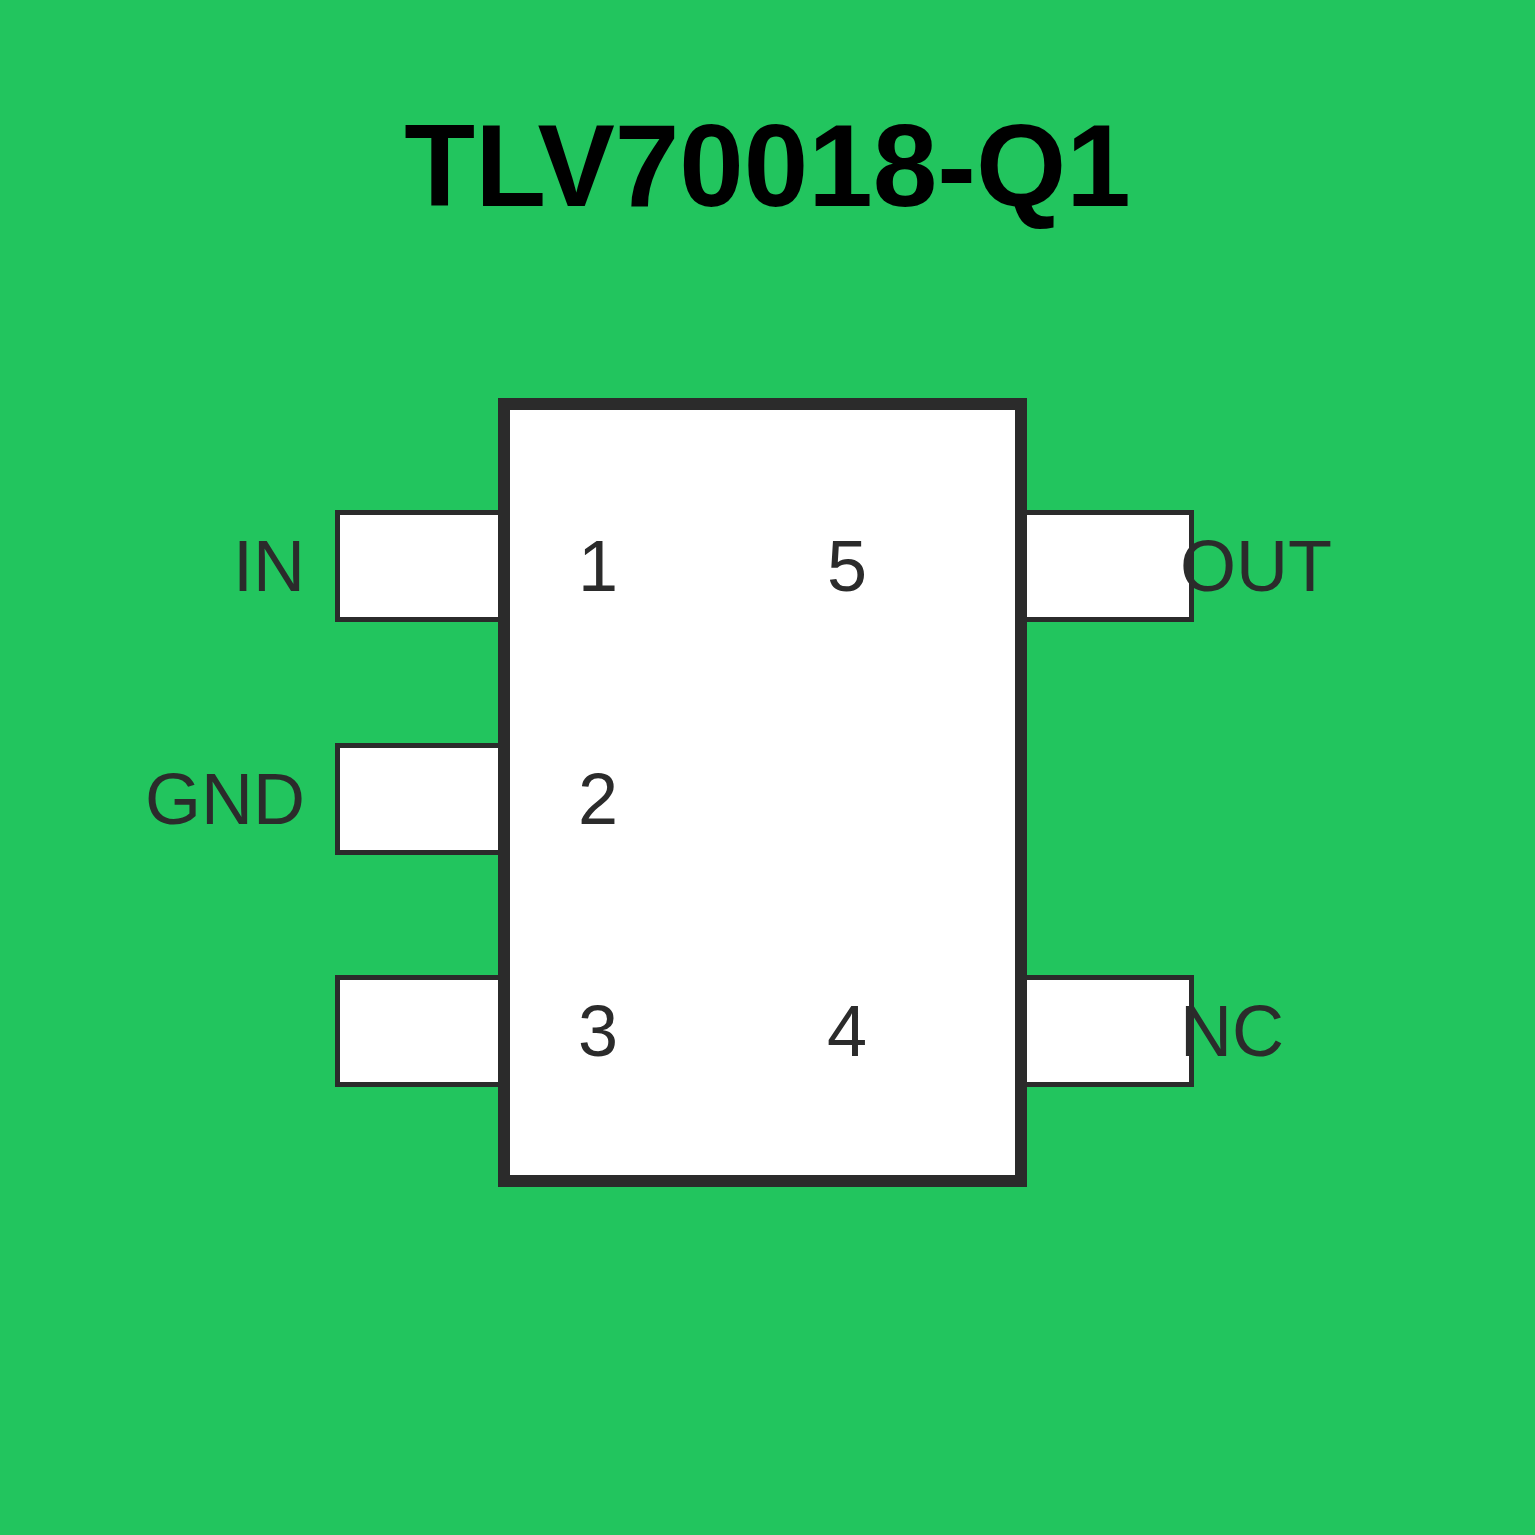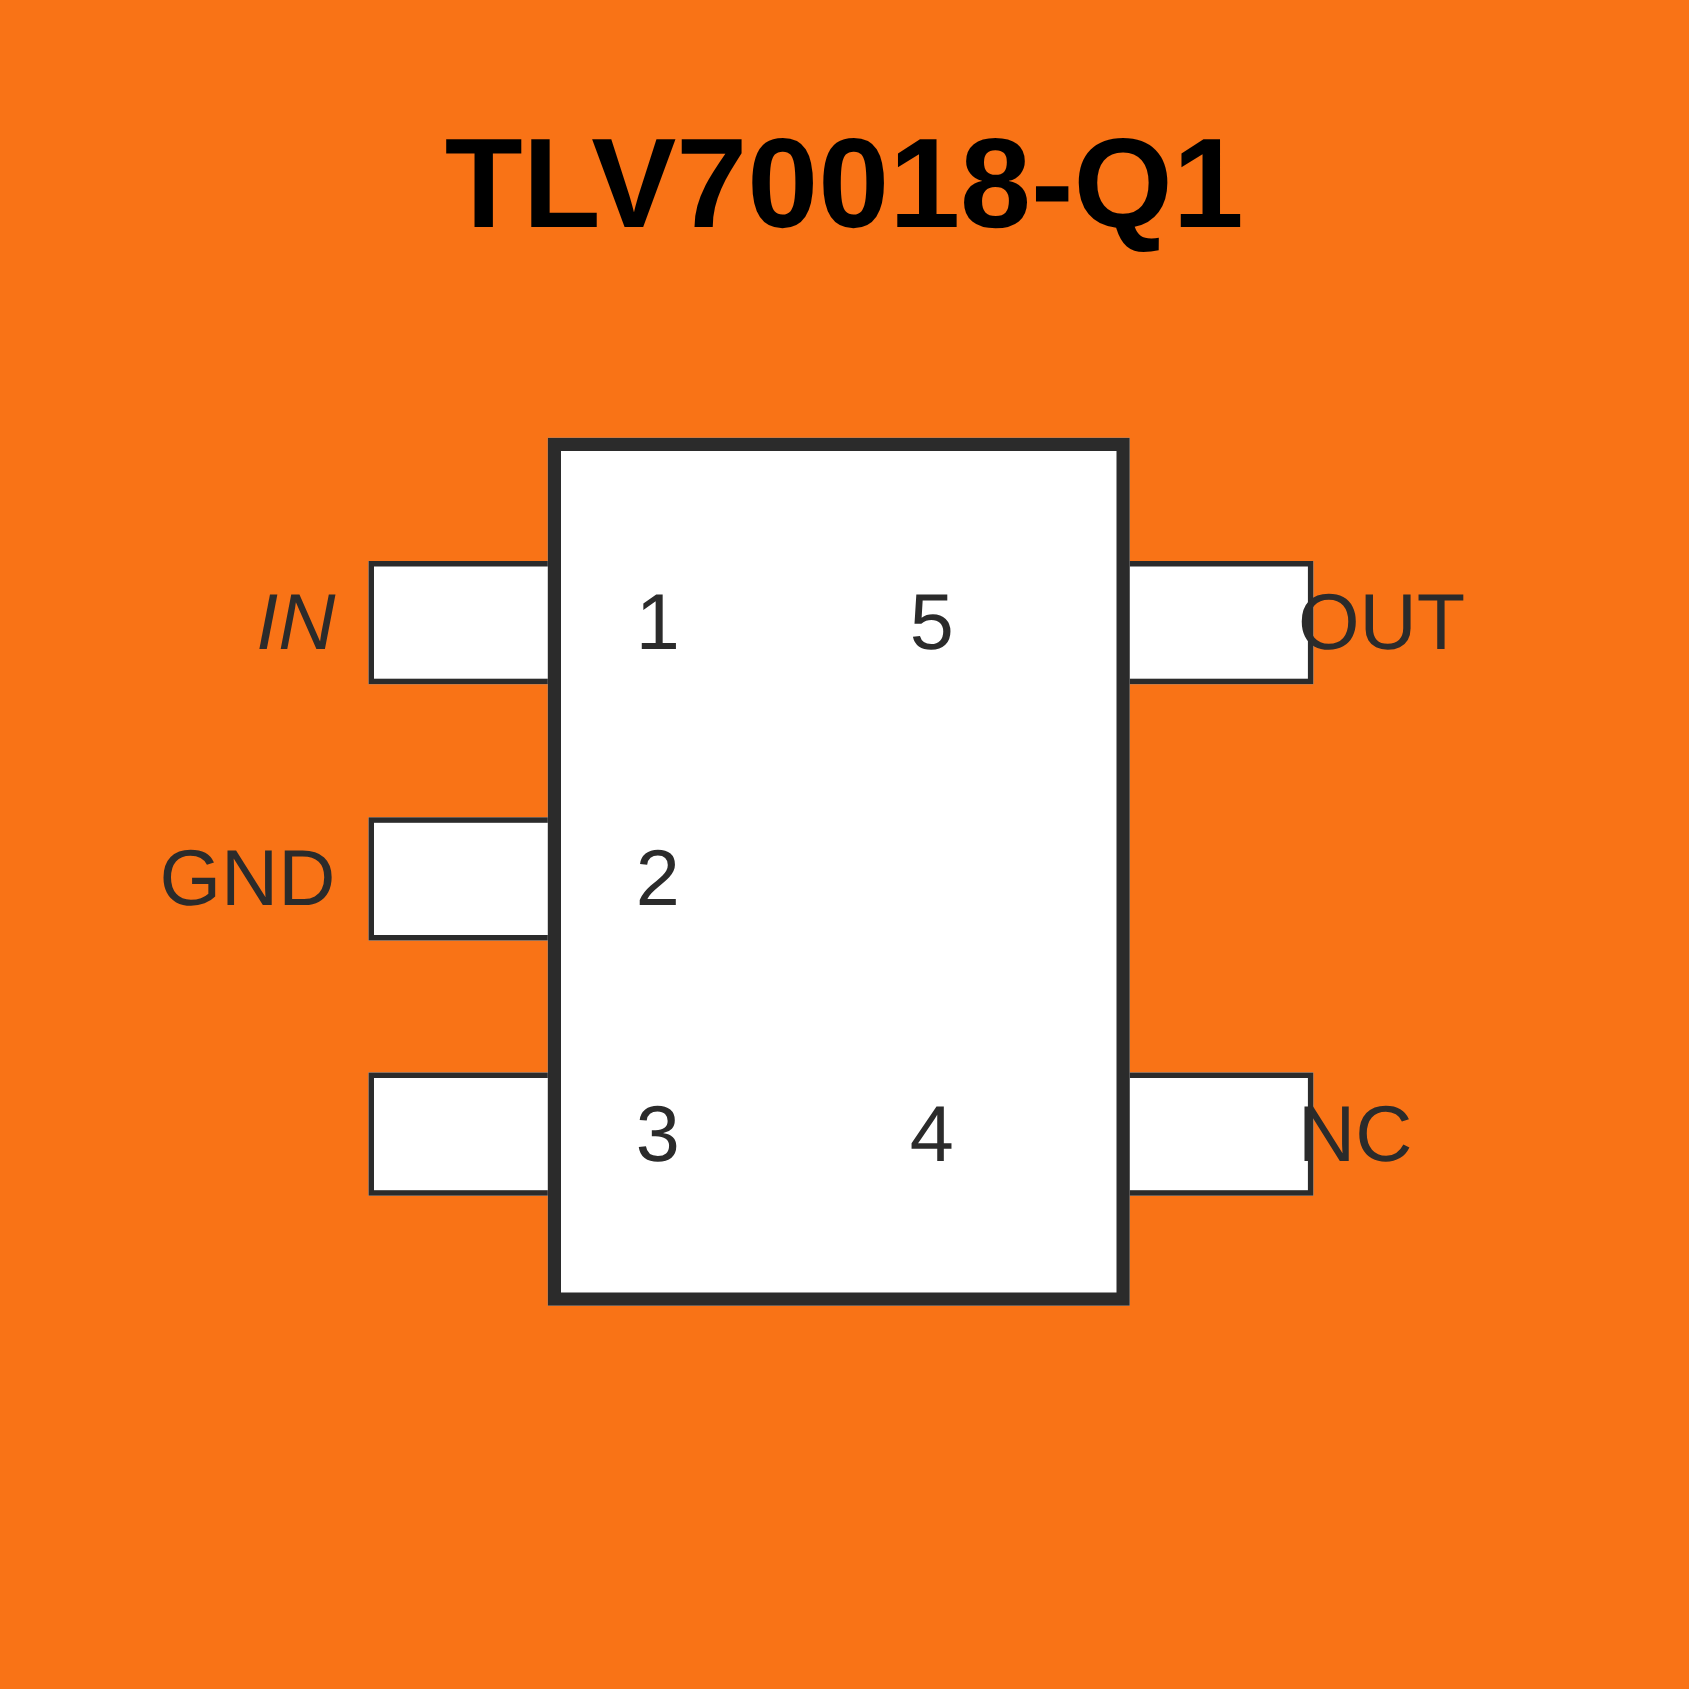--- a/index.html
+++ b/index.html
@@ -8,21 +8,21 @@
     background: #ffffff;
   }
   body {
     font-family: "Liberation Sans", sans-serif;
   }
 
   #stage {
     position: relative;
     width: 1535px;
     height: 1535px;
-    background: #f97316;
+    background: #22c55e;
     overflow: hidden;
   }
 
   
   #device-title {
     position: absolute;
     left: 0;
     top: 108px;
     width: 1535px;
     text-align: center;
@@ -94,21 +94,21 @@
   }
 </style>
 </head>
 <body>
 
 <div id="stage">
 
   <div id="device-title">TLV70018-Q1</div>
 
   <div class="pin-lead left" style="top:510px;"></div>
-  <div class="pin-label left" style="top:510px;font-style:italic;">IN</div>
+  <div class="pin-label left" style="top:510px;">IN</div>
   <div class="pin-number left" style="top:510px;">1</div>
 
   <div class="pin-lead left" style="top:743px;"></div>
   <div class="pin-label left" style="top:743px;">GND</div>
   <div class="pin-number left" style="top:743px;">2</div>
 
   <div class="pin-lead left" style="top:975px;"></div>
   <div class="pin-number left" style="top:975px;">3</div>
 
   <div class="pin-lead right" style="top:975px;"></div>

